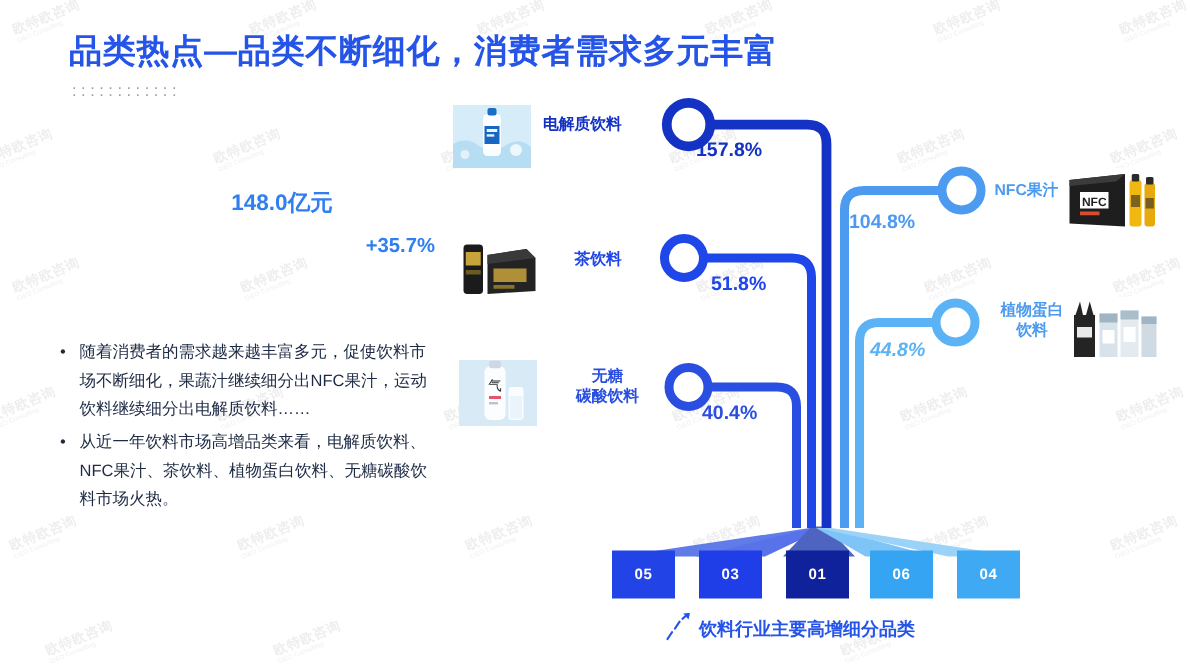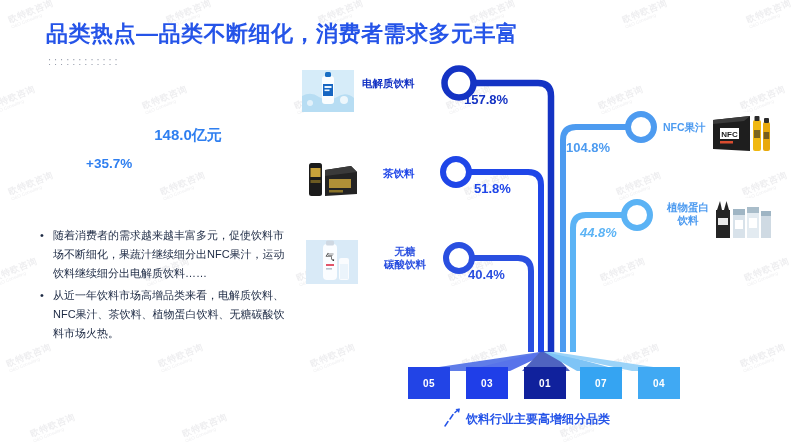--- a/index.html
+++ b/index.html
@@ -47,21 +47,21 @@
   }
   .stat-title{
     font-size:12.5px;font-weight:bold;color:#1d2a44;white-space:nowrap;
     line-height:16px;
   }
   .stat-big{
     margin-top:6px;text-align:center;padding-left:46px;
     font-size:15px;font-weight:bold;color:#2f7ff0;
   }
   .stat-pct{
-    margin-top:11px;text-align:left;padding-left:46px;
+    margin-top:11px;text-align:right;padding-left:46px;
     font-size:13.5px;font-weight:bold;color:#2f7ff0;
   }
 
   .bullets{
     position:absolute;left:40px;top:226px;width:252px;z-index:20;
   }
   .bullet{
     display:flex;gap:7px;font-size:11px;color:#1d2a44;
     line-height:19px;margin-bottom:3px;
   }
@@ -253,21 +253,21 @@
   <div class="pct-label" style="left:566px;top:140px;color:#4d9bf0;">104.8%</div>
 
   <div class="pct-label" style="left:580px;top:225px;color:#5bb3f5;font-style:italic;">44.8%</div>
 
   <div class="numbox" style="left:408px;top:367px;width:42px;height:32px;background:#2244e6;">05</div>
 
   <div class="numbox" style="left:466px;top:367px;width:42px;height:32px;background:#1f3ee8;">03</div>
 
   <div class="numbox" style="left:524px;top:367px;width:42px;height:32px;background:#10219c;">01</div>
 
-  <div class="numbox" style="left:580px;top:367px;width:42px;height:32px;background:#35a4f2;">07</div>
+  <div class="numbox" style="left:580px;top:367px;width:42px;height:32px;background:#35a4f2;">06</div>
 
   <div class="numbox" style="left:638px;top:367px;width:42px;height:32px;background:#40a9f3;">04</div>
 
   <span class="cap-spark">
     <svg width="20" height="20" viewBox="0 0 20 20">
       <path d="M2 18 L5 13.5" stroke="#2554e8" stroke-width="1.5" stroke-linecap="round"></path>
       <path d="M7 11 L10 6.5" stroke="#2554e8" stroke-width="1.5" stroke-linecap="round"></path>
       <path d="M12 4.5 L15.5 1.5" stroke="#2554e8" stroke-width="1.5" stroke-linecap="round"></path>
       <path d="M12.5 1 L17 0.6 L16 5 Z" fill="#2554e8"></path>
     </svg>

